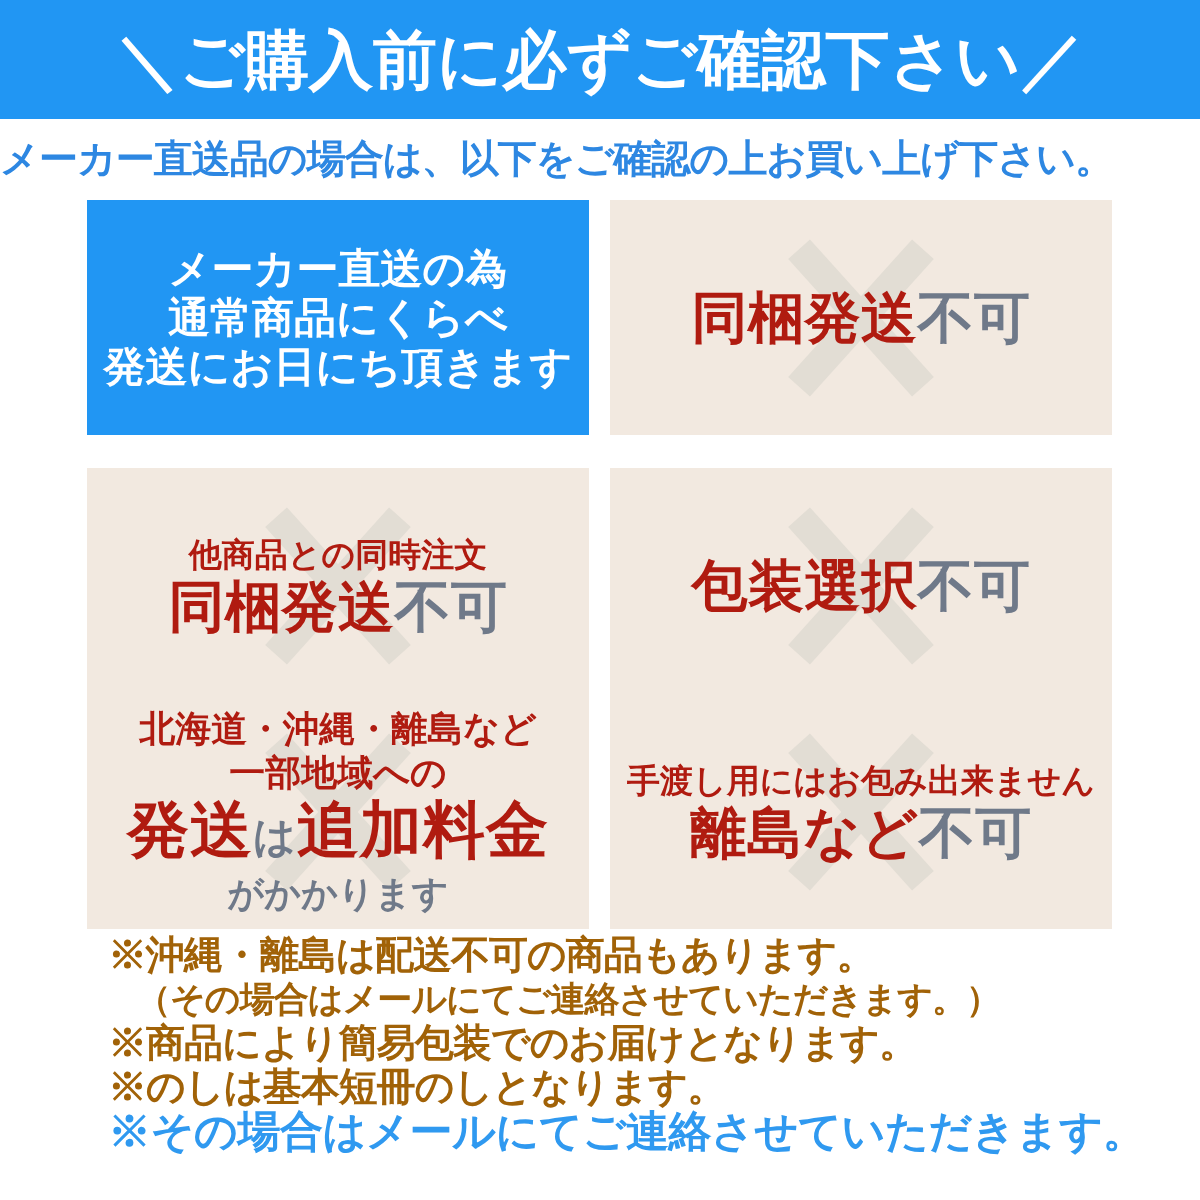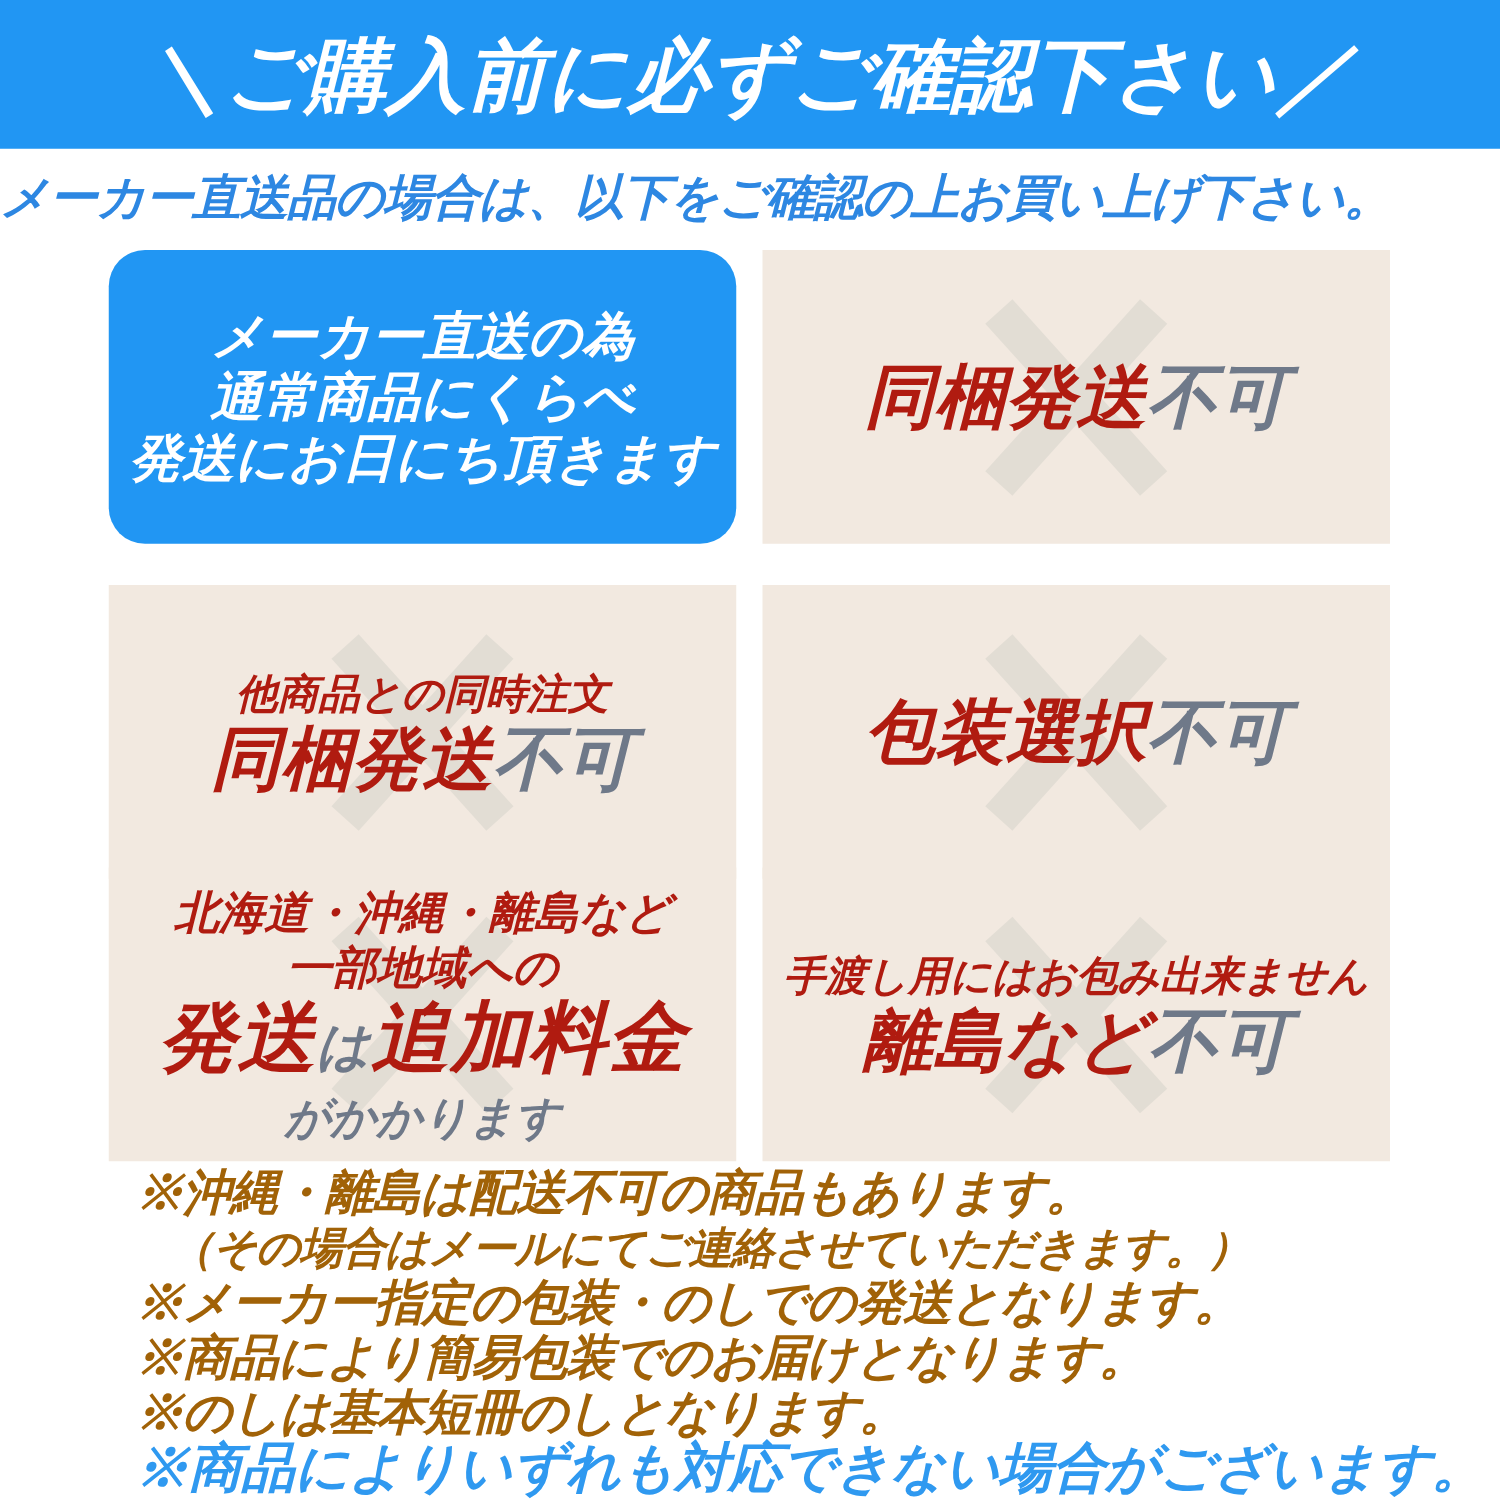--- a/index.html
+++ b/index.html
@@ -3,21 +3,21 @@
 <meta charset="utf-8">
 <style>
   html,body{margin:0;padding:0;}
   body{
     width:1200px;height:1200px;
     background:#ffffff;
     font-family:"Liberation Sans", sans-serif;
     position:relative;
     overflow:hidden;
   }
-  .page{position:absolute;inset:0;font-style:italic;}
+  .page{position:absolute;inset:0;}
 
   
   .banner{
     position:absolute;left:0;top:0;width:1200px;height:119px;
     background:#2196f3;
     display:flex;align-items:center;justify-content:center;
   }
   .banner-title{
     color:#ffffff;font-size:64px;font-weight:800;
     letter-spacing:0px;white-space:nowrap;line-height:1;
@@ -36,21 +36,21 @@
     position:absolute;width:502px;height:235px;
     display:flex;flex-direction:column;align-items:center;justify-content:center;
     overflow:hidden;
   }
   .col-left{left:87px;}
   .col-right{left:610px;}
   .row-1{top:200px;}
   .row-2{top:468px;}
   .row-3{top:694px;}
 
-  .box.blue{background:#2196f3;border-radius:29px;}
+  .box.blue{background:#2196f3;}
   .box.beige{background:#f2e9e0;}
 
   .xmark{
     position:absolute;left:50%;top:50%;
     width:176px;height:172px;
     transform:translate(-50%,-50%);
     z-index:0;
   }
   .xmark line{stroke:#e2ddd4;stroke-width:17;stroke-linecap:butt;}
 
@@ -174,19 +174,18 @@
       <span class="sub-line red">手渡し用にはお包み出来ません</span>
       <div class="big-line">
         <span class="red">離島など</span><span class="slate">不可</span>
       </div>
     </div>
   </div>
 
   <section class="notes">
     <p class="note">※沖縄・離島は配送不可の商品もあります。</p>
     <p class="note small">（その場合はメールにてご連絡させていただきます。）</p>
-    <p class="note">※メーカー指定の包装・のしでの発送となります。</p>
     <p class="note">※商品により簡易包装でのお届けとなります。</p>
     <p class="note">※のしは基本短冊のしとなります。</p>
-    <p class="note blue-note">※商品によりいずれも対応できない場合がございます。</p>
+    <p class="note blue-note">※その場合はメールにてご連絡させていただきます。</p>
   </section>
 
 </div>
 
 </body></html>

